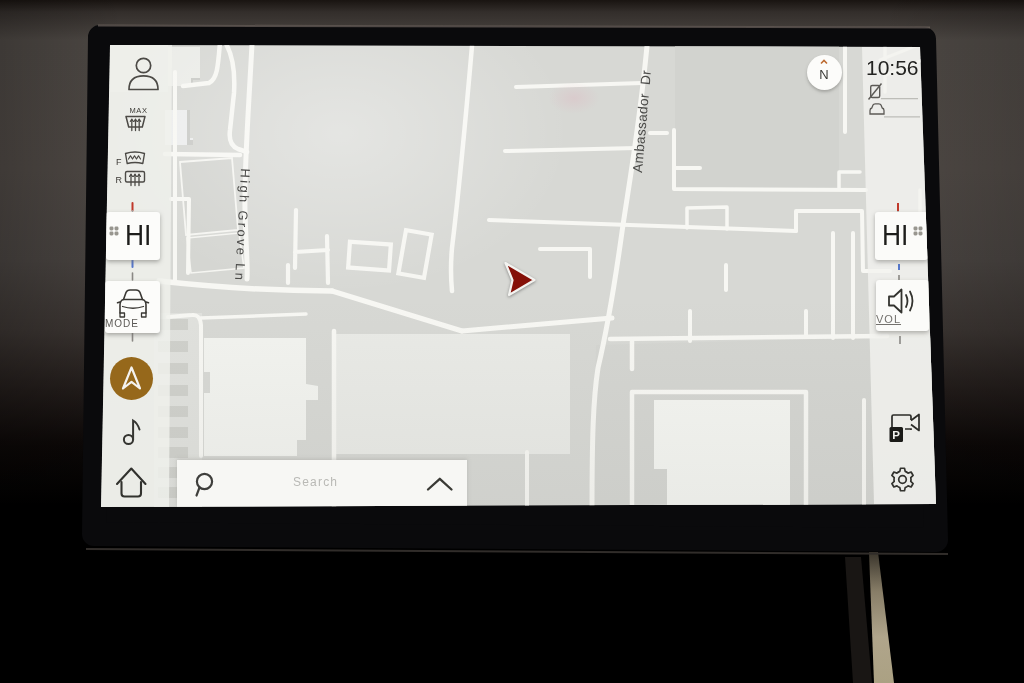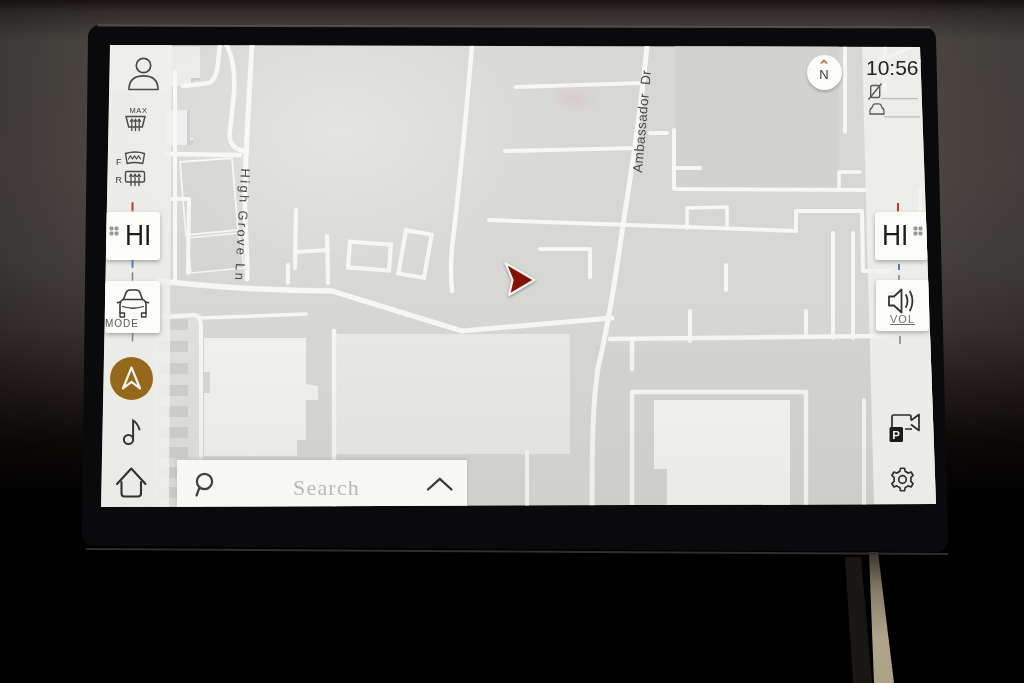--- a/index.html
+++ b/index.html
@@ -319,21 +319,21 @@
     <div class="abs" style="left:882px;top:217.5px;width:40px;font-size:30px;color:#1d1d1b;transform:scaleX(0.88);transform-origin:0 0;">HI</div>
 
     <div class="abs" style="left:876px;top:280px;width:53px;height:51px;background:#fbfbf9;border-radius:3px;box-shadow:0 2px 4px rgba(110,110,105,0.5);"></div>
 
     <svg class="abs" style="left:884px;top:286px" width="36" height="30" viewBox="0 0 36 30" fill="none" stroke="#33332f" stroke-width="1.8" stroke-linejoin="round">
       <path d="M5,10.5 L10,10.5 L17.5,3.5 L17.5,26.5 L10,19.5 L5,19.5 Z"></path>
       <path d="M22,9 Q25,15 22,21" stroke-linecap="round"></path>
       <path d="M26,5.5 Q31,15 26,24.5" stroke-linecap="round"></path>
     </svg>
 
-    <div class="abs" style="left:876px;top:313px;width:53px;text-align:center;font-size:11px;letter-spacing:1px;color:#73716d;text-decoration:underline;">VOL</div>
+    <div class="abs" style="left:876px;top:313px;width:53px;font-size:11px;letter-spacing:1px;color:#73716d;text-decoration:underline;">VOL</div>
 
     <svg class="abs" style="left:882px;top:408px" width="48" height="42" viewBox="0 0 48 42" fill="none">
       <path d="M10,19 L10,8.5 Q10,7 11.5,7 L27.5,7 Q29,7 29,8.5 L29,12" stroke="#2b2b27" stroke-width="1.7"></path>
       <path d="M29,22 L29,21 L23,21" stroke="#2b2b27" stroke-width="1.7"></path>
       <path d="M29,12.5 L37,6.5 L37,22.5 L29,16.5" stroke="#2b2b27" stroke-width="1.7" stroke-linejoin="round"></path>
       <rect x="7.5" y="19" width="13.5" height="15" rx="1.5" fill="#1b1b18"></rect>
       <text x="14.2" y="31" font-family="Liberation Sans" font-size="11.5" font-weight="bold" fill="#f2f2ee" text-anchor="middle">P</text>
     </svg>
 
     <svg class="abs" style="left:889px;top:466px" width="27" height="27" viewBox="0 0 30 30" fill="none" stroke="#33332f" stroke-width="1.9">
@@ -341,20 +341,20 @@
       <circle cx="15" cy="15" r="4.2"></circle>
     </svg>
 
     <div class="abs" style="left:177px;top:460px;width:290px;height:47px;background:#f7f7f4;box-shadow:0 -1px 4px rgba(150,150,145,0.4);"></div>
 
     <svg class="abs" style="left:188px;top:466px" width="36" height="36" viewBox="0 0 36 36">
       <circle cx="16.5" cy="15.5" r="7.6" stroke="#3f3f3c" stroke-width="2.2" fill="none"></circle>
       <path d="M11.5,21.5 L8.5,29.5" stroke="#3f3f3c" stroke-width="2.2" stroke-linecap="round" fill="none"></path>
     </svg>
 
-    <div class="abs" style="left:293px;top:475px;width:120px;font-size:22px;letter-spacing:1.2px;color:#b9b9b5;font-family:Liberation Serif, serif;">Search</div>
+    <div class="abs" style="left:293px;top:475px;width:120px;font-size:12px;letter-spacing:1.2px;color:#b9b9b5;">Search</div>
 
     <svg class="abs" style="left:424px;top:474px" width="32" height="22" viewBox="0 0 32 22">
       <path d="M4,15.5 L15.8,4.8 L27.5,15.5" stroke="#3a3a35" stroke-width="2.3" fill="none" stroke-linecap="round" stroke-linejoin="round"></path>
     </svg>
   </div>
 
 </div>
 
 </body></html>

